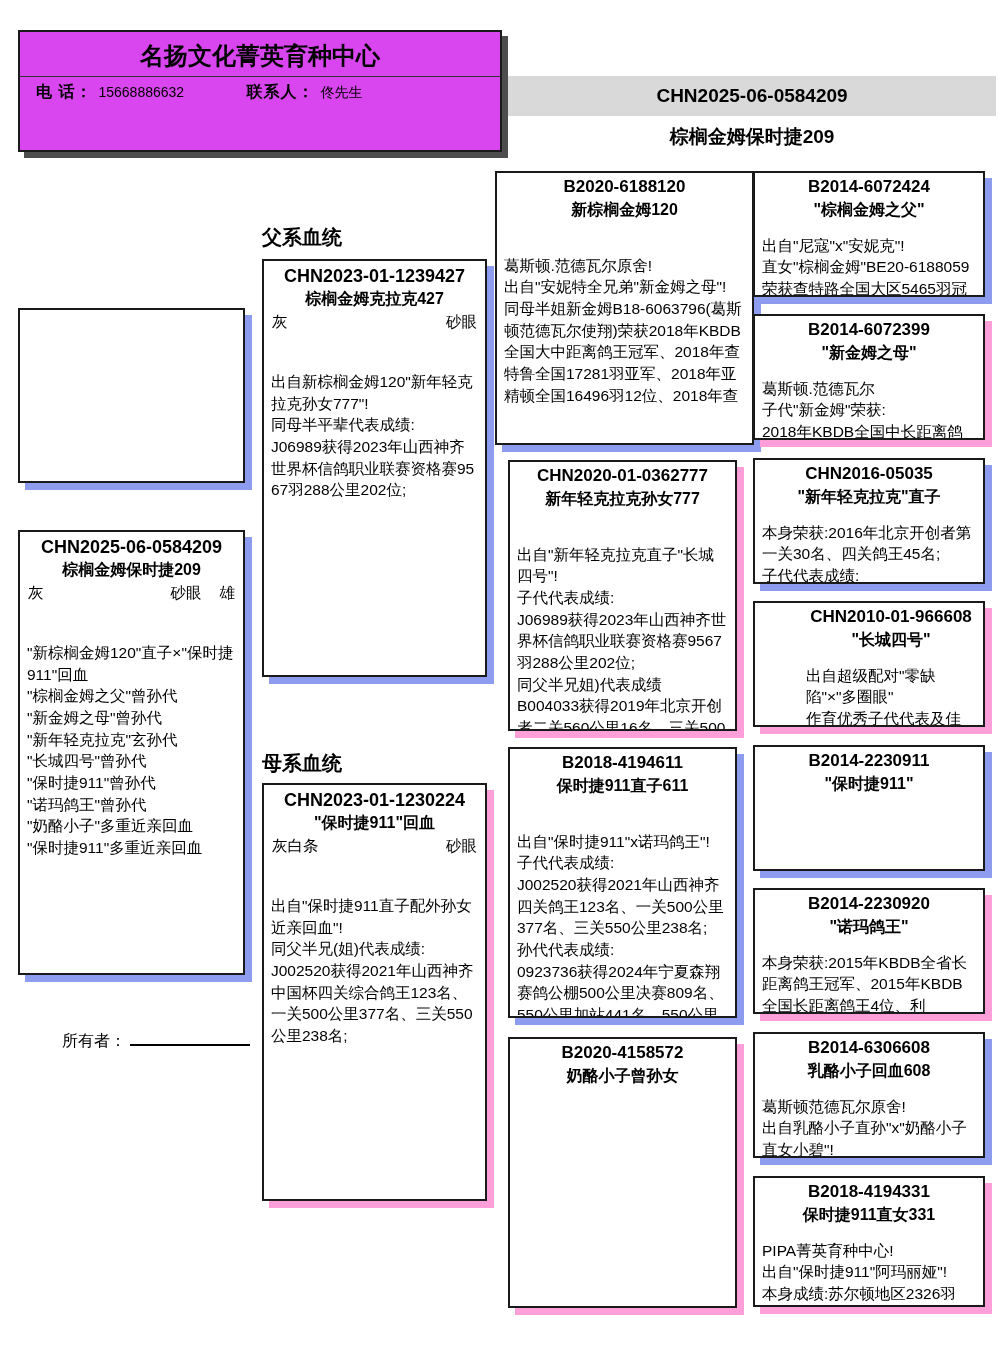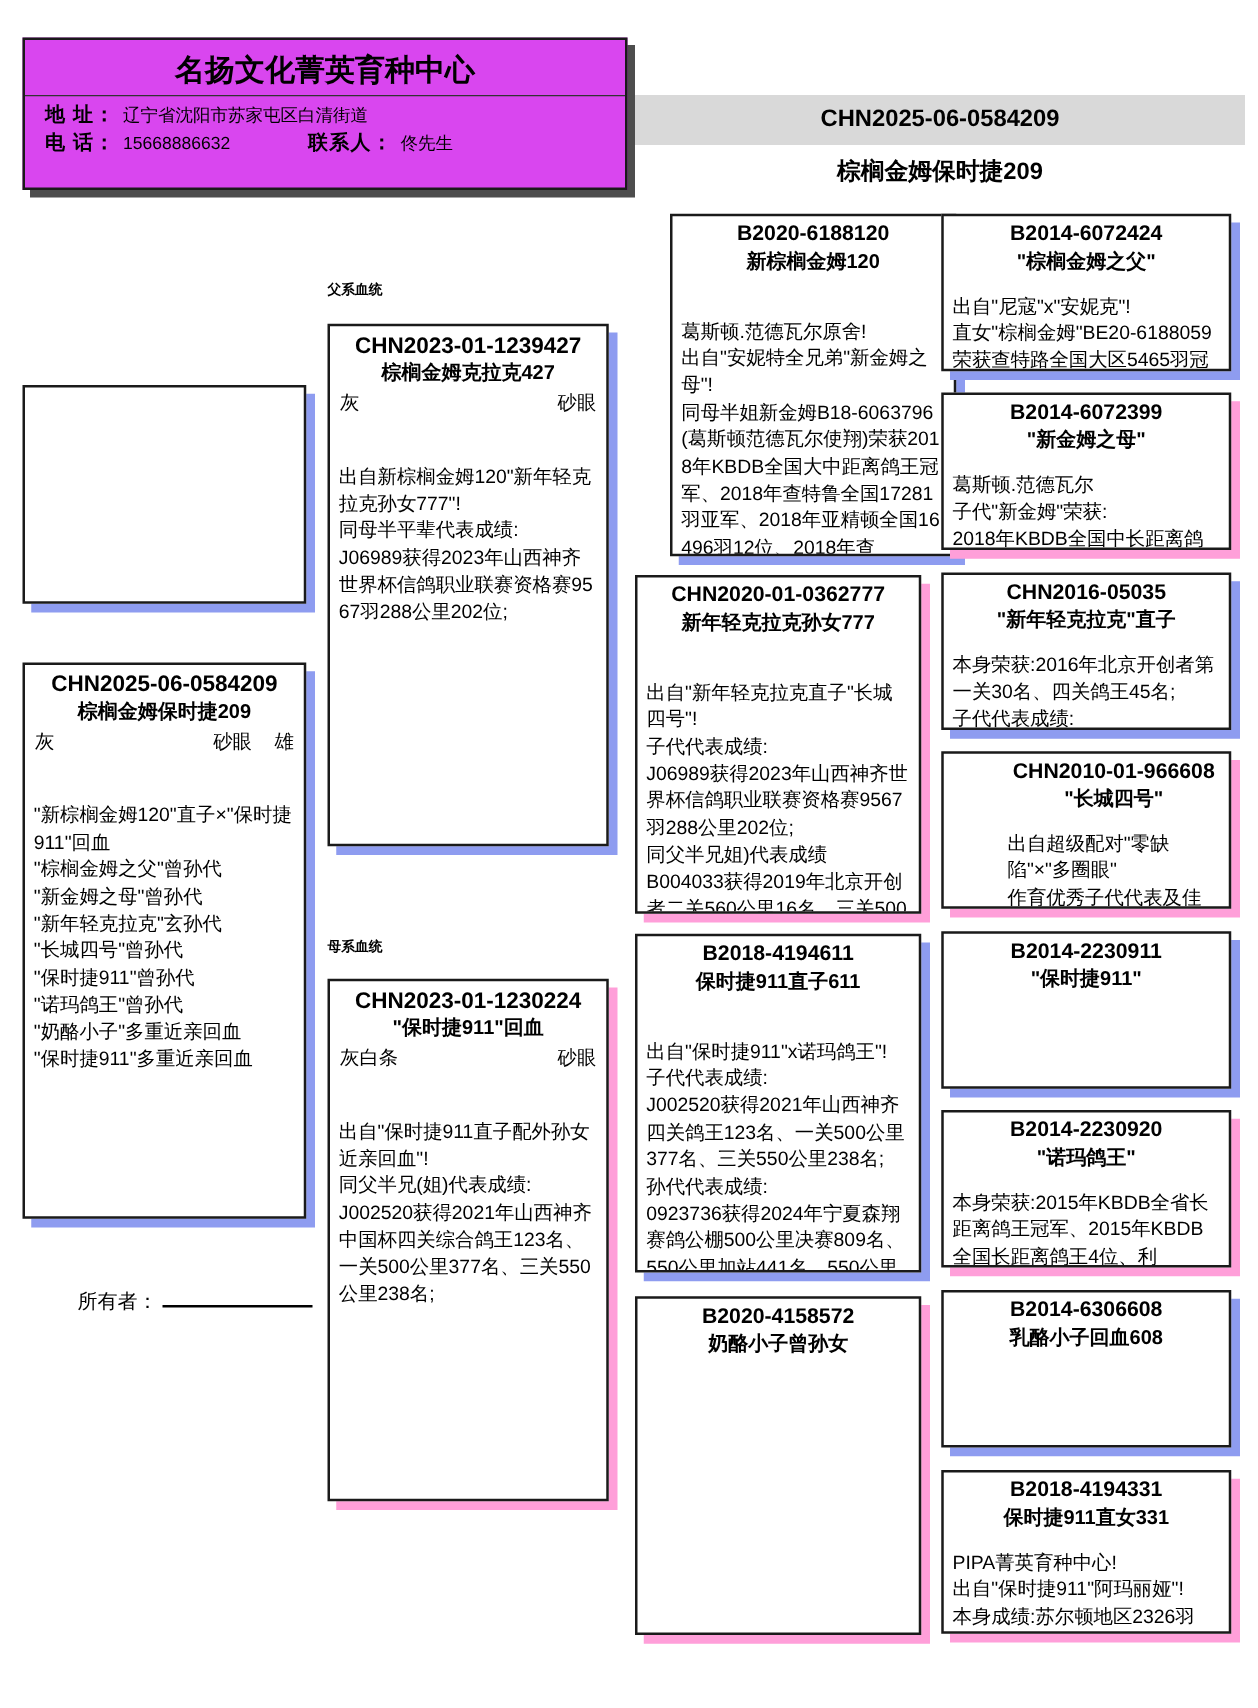--- a/index.html
+++ b/index.html
@@ -26,21 +26,21 @@
   
   .ring-banner{
     left:508px;top:76px;width:488px;height:40px;background:var(--bar);
     font-size:19px;font-weight:bold;text-align:center;line-height:40px;
   }
   .bird-title{
     left:508px;top:124px;width:488px;height:24px;
     font-size:19px;font-weight:bold;text-align:center;
   }
   
-  .lineage-label{font-size:11px;font-weight:bold;text-align:right;}
+  .lineage-label{font-size:20px;font-weight:bold;text-align:right;}
   
   .box{
     position:absolute;background:#fff;border:2px solid #1a1a1a;overflow:hidden;
     box-sizing:border-box;
   }
   .shadow-m{box-shadow:7px 7px 0 var(--male);}
   .shadow-f{box-shadow:7px 7px 0 var(--female);}
   .ring{font-weight:bold;text-align:center;font-size:17px;margin-top:3px;line-height:1.35;}
   .ring-lg{font-size:18px;}
   .bname{font-weight:bold;text-align:center;font-size:16px;line-height:1.35;}
@@ -60,24 +60,20 @@
     height:16px;margin-left:4px;
   }
 </style>
 </head>
 <body>
 
 <div class="abs breeder-box">
   <div class="breeder-title">名扬文化菁英育种中心</div>
   <div class="breeder-rows">
     <div class="breeder-row">
-      <span class="blabel">地 址：</span>
-      <span class="bvalue">辽宁省沈阳市苏家屯区白清街道</span>
-    </div>
-    <div class="breeder-row">
       <span class="blabel">电 话：</span>
       <span class="bvalue-phone">15668886632</span>
       <span class="blabel">联系人：</span>
       <span class="bvalue">佟先生</span>
     </div>
   </div>
 </div>
 
 <div class="abs ring-banner">CHN2025-06-0584209</div>
 <div class="abs bird-title">棕榈金姆保时捷209</div>
@@ -129,21 +125,21 @@
   <div class="bname">"保时捷911"回血</div>
   <div class="traits">
     <span>灰白条</span>
     <span>砂眼</span>
   </div>
   <div class="bbody gap-lg">出自"保时捷911直子配外孙女近亲回血"!
 同父半兄(姐)代表成绩:
 J002520获得2021年山西神齐中国杯四关综合鸽王123名、一关500公里377名、三关550公里238名;</div>
 </div>
 
-<div class="box shadow-m" style="left:536px;top:171px;width:229px;height:274px;">
+<div class="box shadow-m" style="left:495px;top:171px;width:259px;height:274px;">
   <div class="ring">B2020-6188120</div>
   <div class="bname">新棕榈金姆120</div>
   <div class="bbody gap-md">葛斯顿.范德瓦尔原舍!
 出自"安妮特全兄弟"新金姆之母"!
 同母半姐新金姆B18-6063796(葛斯顿范德瓦尔使翔)荣获2018年KBDB全国大中距离鸽王冠军、2018年查特鲁全国17281羽亚军、2018年亚精顿全国16496羽12位、2018年查</div>
 </div>
 
 <div class="box shadow-f" style="left:508px;top:460px;width:229px;height:271px;">
   <div class="ring">CHN2020-01-0362777</div>
   <div class="bname">新年轻克拉克孙女777</div>
@@ -206,20 +202,22 @@
 
 <div class="box shadow-f" style="left:753px;top:888px;width:232px;height:126px;">
   <div class="ring">B2014-2230920</div>
   <div class="bname">"诺玛鸽王"</div>
   <div class="bbody gap-sm">本身荣获:2015年KBDB全省长距离鸽王冠军、2015年KBDB全国长距离鸽王4位、利</div>
 </div>
 
 <div class="box shadow-m" style="left:753px;top:1032px;width:232px;height:126px;">
   <div class="ring">B2014-6306608</div>
   <div class="bname">乳酪小子回血608</div>
+  <div class="bbody gap-sm">葛斯顿范德瓦尔原舍!
+出自乳酪小子直孙"x"奶酪小子直女小碧"!</div>
 </div>
 
 <div class="box shadow-f" style="left:753px;top:1176px;width:232px;height:131px;">
   <div class="ring">B2018-4194331</div>
   <div class="bname">保时捷911直女331</div>
   <div class="bbody gap-sm">PIPA菁英育种中心!
 出自"保时捷911"阿玛丽娅"!
 本身成绩:苏尔顿地区2326羽</div>
 </div>
 

